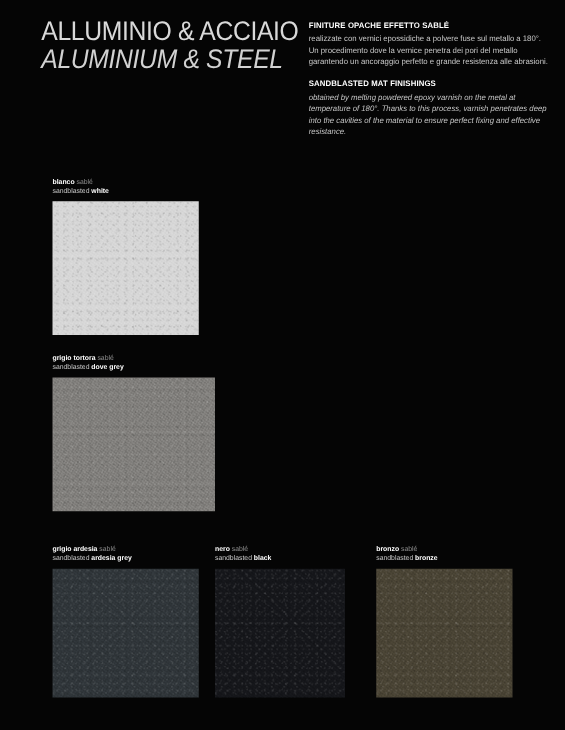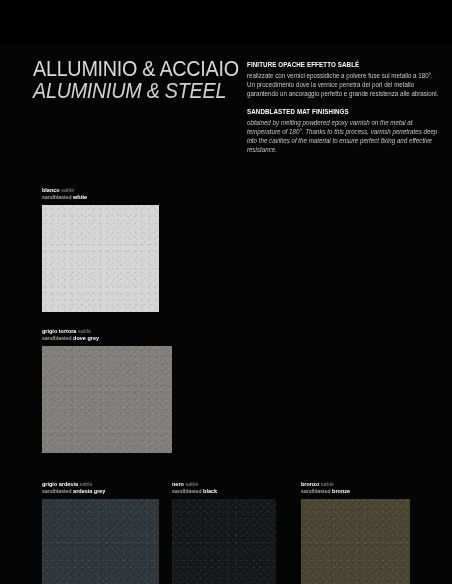--- a/index.html
+++ b/index.html
@@ -12,21 +12,20 @@
     height: 584px;
     overflow: hidden;
     font-family: "Liberation Sans", sans-serif;
     color: #ffffff;
     position: relative;
   }
   .page {
     position: absolute;
     inset: 0;
     background: #050505;
-    margin-top: 44px;
   }
 
   
   .header {
     position: absolute;
     left: 0; top: 0;
     width: 452px;
     height: 132px;
   }
   .title-block {

